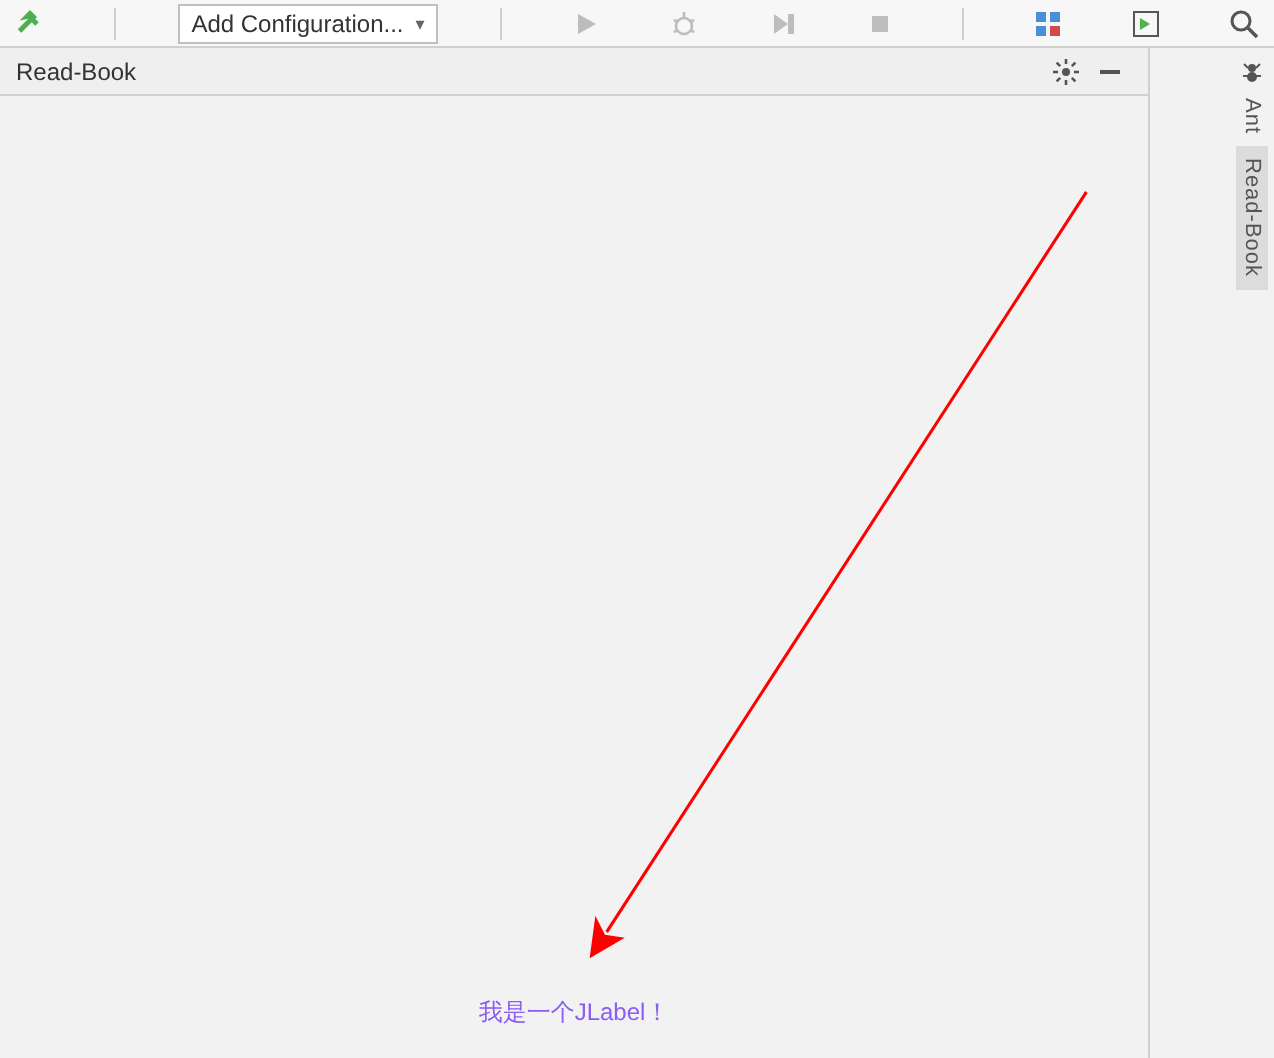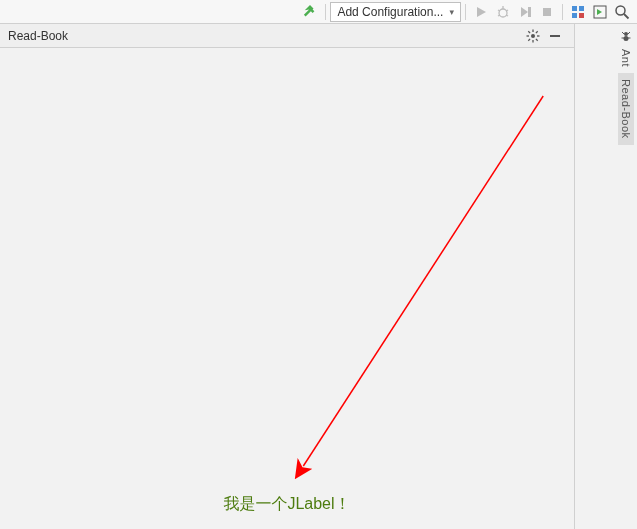--- a/index.html
+++ b/index.html
@@ -1,34 +1,34 @@
 <!DOCTYPE html>
 <html><head>
 <meta charset="utf-8">
 <style>
   * { box-sizing: border-box; margin: 0; padding: 0; }
   html, body { width: 637px; height: 529px; font-family: "Segoe UI", Arial, sans-serif; font-size: 12px; color: #333; background: #f2f2f2; overflow: hidden; }
   .root { display: flex; flex-direction: column; width: 100%; height: 100%; }
-  .top-toolbar { height: 24px; background: #f7f7f7; border-bottom: 1px solid #d0d0d0; display: flex; align-items: center; justify-content: flex-end; padding: 0 4px; gap: 0; }
+  .top-toolbar { height: 24px; background: #f7f7f7; border-bottom: 1px solid #d0d0d0; display: flex; align-items: center; justify-content: space-between; padding: 0 4px; gap: 0; }
   .hammer-icon svg { width: 14px; height: 14px; display: block; }
   .vsep { width: 1px; height: 16px; background: #d0d0d0; margin: 0 4px; }
   .config-select { display: flex; align-items: center; gap: 6px; height: 20px; padding: 0 6px; background: #ffffff; border: 1px solid #c0c0c0; cursor: pointer; font-size: 12px; color: #333; }
   .config-select .chev { color: #666; font-size: 9px; }
   .tb-btn { width: 22px; height: 22px; display: flex; align-items: center; justify-content: center; cursor: pointer; }
   .tb-btn.disabled { color: #bdbdbd; cursor: default; }
   .tb-btn svg { width: 14px; height: 14px; display: block; }
   .tb-btn.search svg { width: 16px; height: 16px; }
   .tb-btn.gear svg, .tb-btn.minus svg { width: 14px; height: 14px; }
   .body { flex: 1; display: flex; overflow: hidden; gap: 40px; }
   .main { flex: 1; display: flex; flex-direction: column; border-right: 1px solid #d0d0d0; }
   .panel-header { height: 24px; background: #efefef; border-bottom: 1px solid #d0d0d0; display: flex; align-items: center; padding: 0 8px; }
   .panel-title { flex: 1; color: #333; }
   .panel-content { flex: 1; position: relative; background: #f2f2f2; }
   .arrow-svg { position: absolute; inset: 0; width: 100%; height: 100%; }
-  .jlabel { position: absolute; left: 50%; bottom: 14px; transform: translateX(-50%); color: #4d7c0f; font-size: 16px; white-space: nowrap; }
+  .jlabel { position: absolute; left: 50%; bottom: 14px; transform: translateX(-50%); color: #8b5cf6; font-size: 12px; white-space: nowrap; }
   .right-rail { width: 22px; background: #f2f2f2; display: flex; flex-direction: column; align-items: center; }
   .rail-tab { display: flex; flex-direction: column; align-items: center; padding: 6px 2px; cursor: pointer; color: #555; }
   .rail-tab.active { background: #dcdcdc; }
   .rail-ico { margin-bottom: 4px; }
   .rail-txt { writing-mode: vertical-rl; text-orientation: mixed; font-size: 11px; letter-spacing: 0.5px; }
   .run-tri { display:block; }
 </style>
 </head>
 <body>
 

